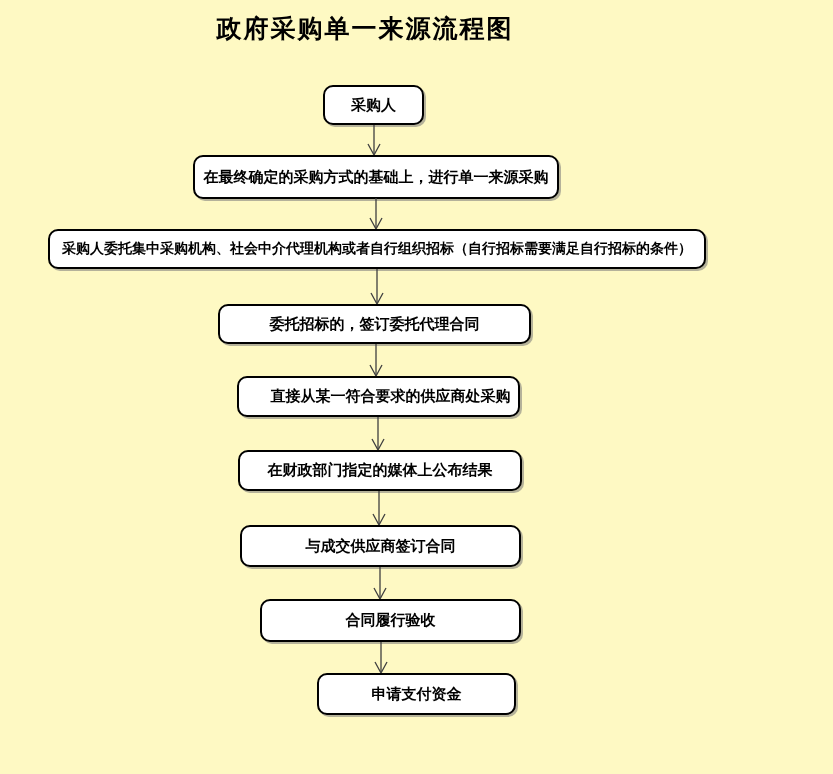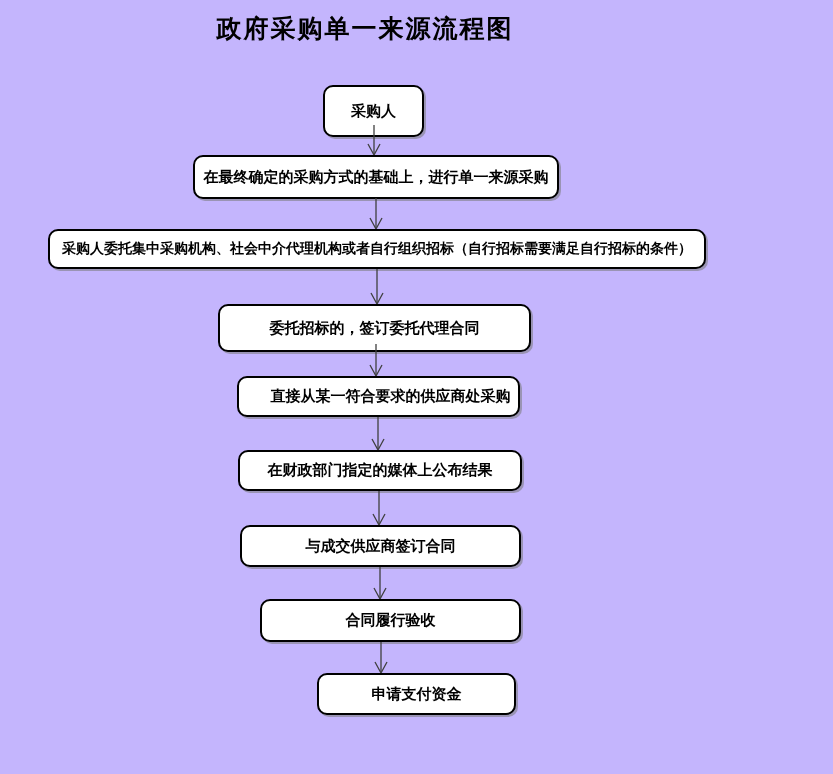--- a/index.html
+++ b/index.html
@@ -4,21 +4,21 @@
 <style>
   html, body {
     margin: 0;
     padding: 0;
     background: #ffffff;
   }
   .canvas {
     position: relative;
     width: 833px;
     height: 774px;
-    background: #c4b5fd;
+    background: #fef9c3;
     overflow: hidden;
     font-family: "DejaVu Sans", sans-serif;
   }
   .title {
     position: absolute;
     top: 12px;
     left: 0;
     width: 730px;
     text-align: center;
     font-family: "DejaVu Serif", serif;
@@ -43,24 +43,24 @@
     color: #000000;
     line-height: 1.1;
     white-space: nowrap;
   }
   .node.small-text { font-size: 14px; }
   .connector {
     position: absolute;
     display: block;
   }
   
-  #n1 { left: 323px; top: 85px;  width: 101px; height: 52px; }
+  #n1 { left: 323px; top: 85px;  width: 101px; height: 40px; }
   #n2 { left: 193px; top: 155px; width: 366px; height: 44px; }
   #n3 { left: 48px;  top: 229px; width: 658px; height: 40px; }
-  #n4 { left: 218px; top: 304px; width: 313px; height: 48px; }
+  #n4 { left: 218px; top: 304px; width: 313px; height: 40px; }
   #n5 { left: 237px; top: 376px; width: 283px; height: 41px; padding-left: 24px; }
   #n6 { left: 238px; top: 450px; width: 284px; height: 41px; }
   #n7 { left: 240px; top: 525px; width: 281px; height: 42px; }
   #n8 { left: 260px; top: 599px; width: 261px; height: 43px; }
   #n9 { left: 288px; top: 673px; width: 199px; height: 42px; margin-left: 29px; }
 
   #c1 { left: 366px; top: 125px; }
   #c2 { left: 368px; top: 198px; }
   #c3 { left: 369px; top: 269px; }
   #c4 { left: 368px; top: 344px; }

